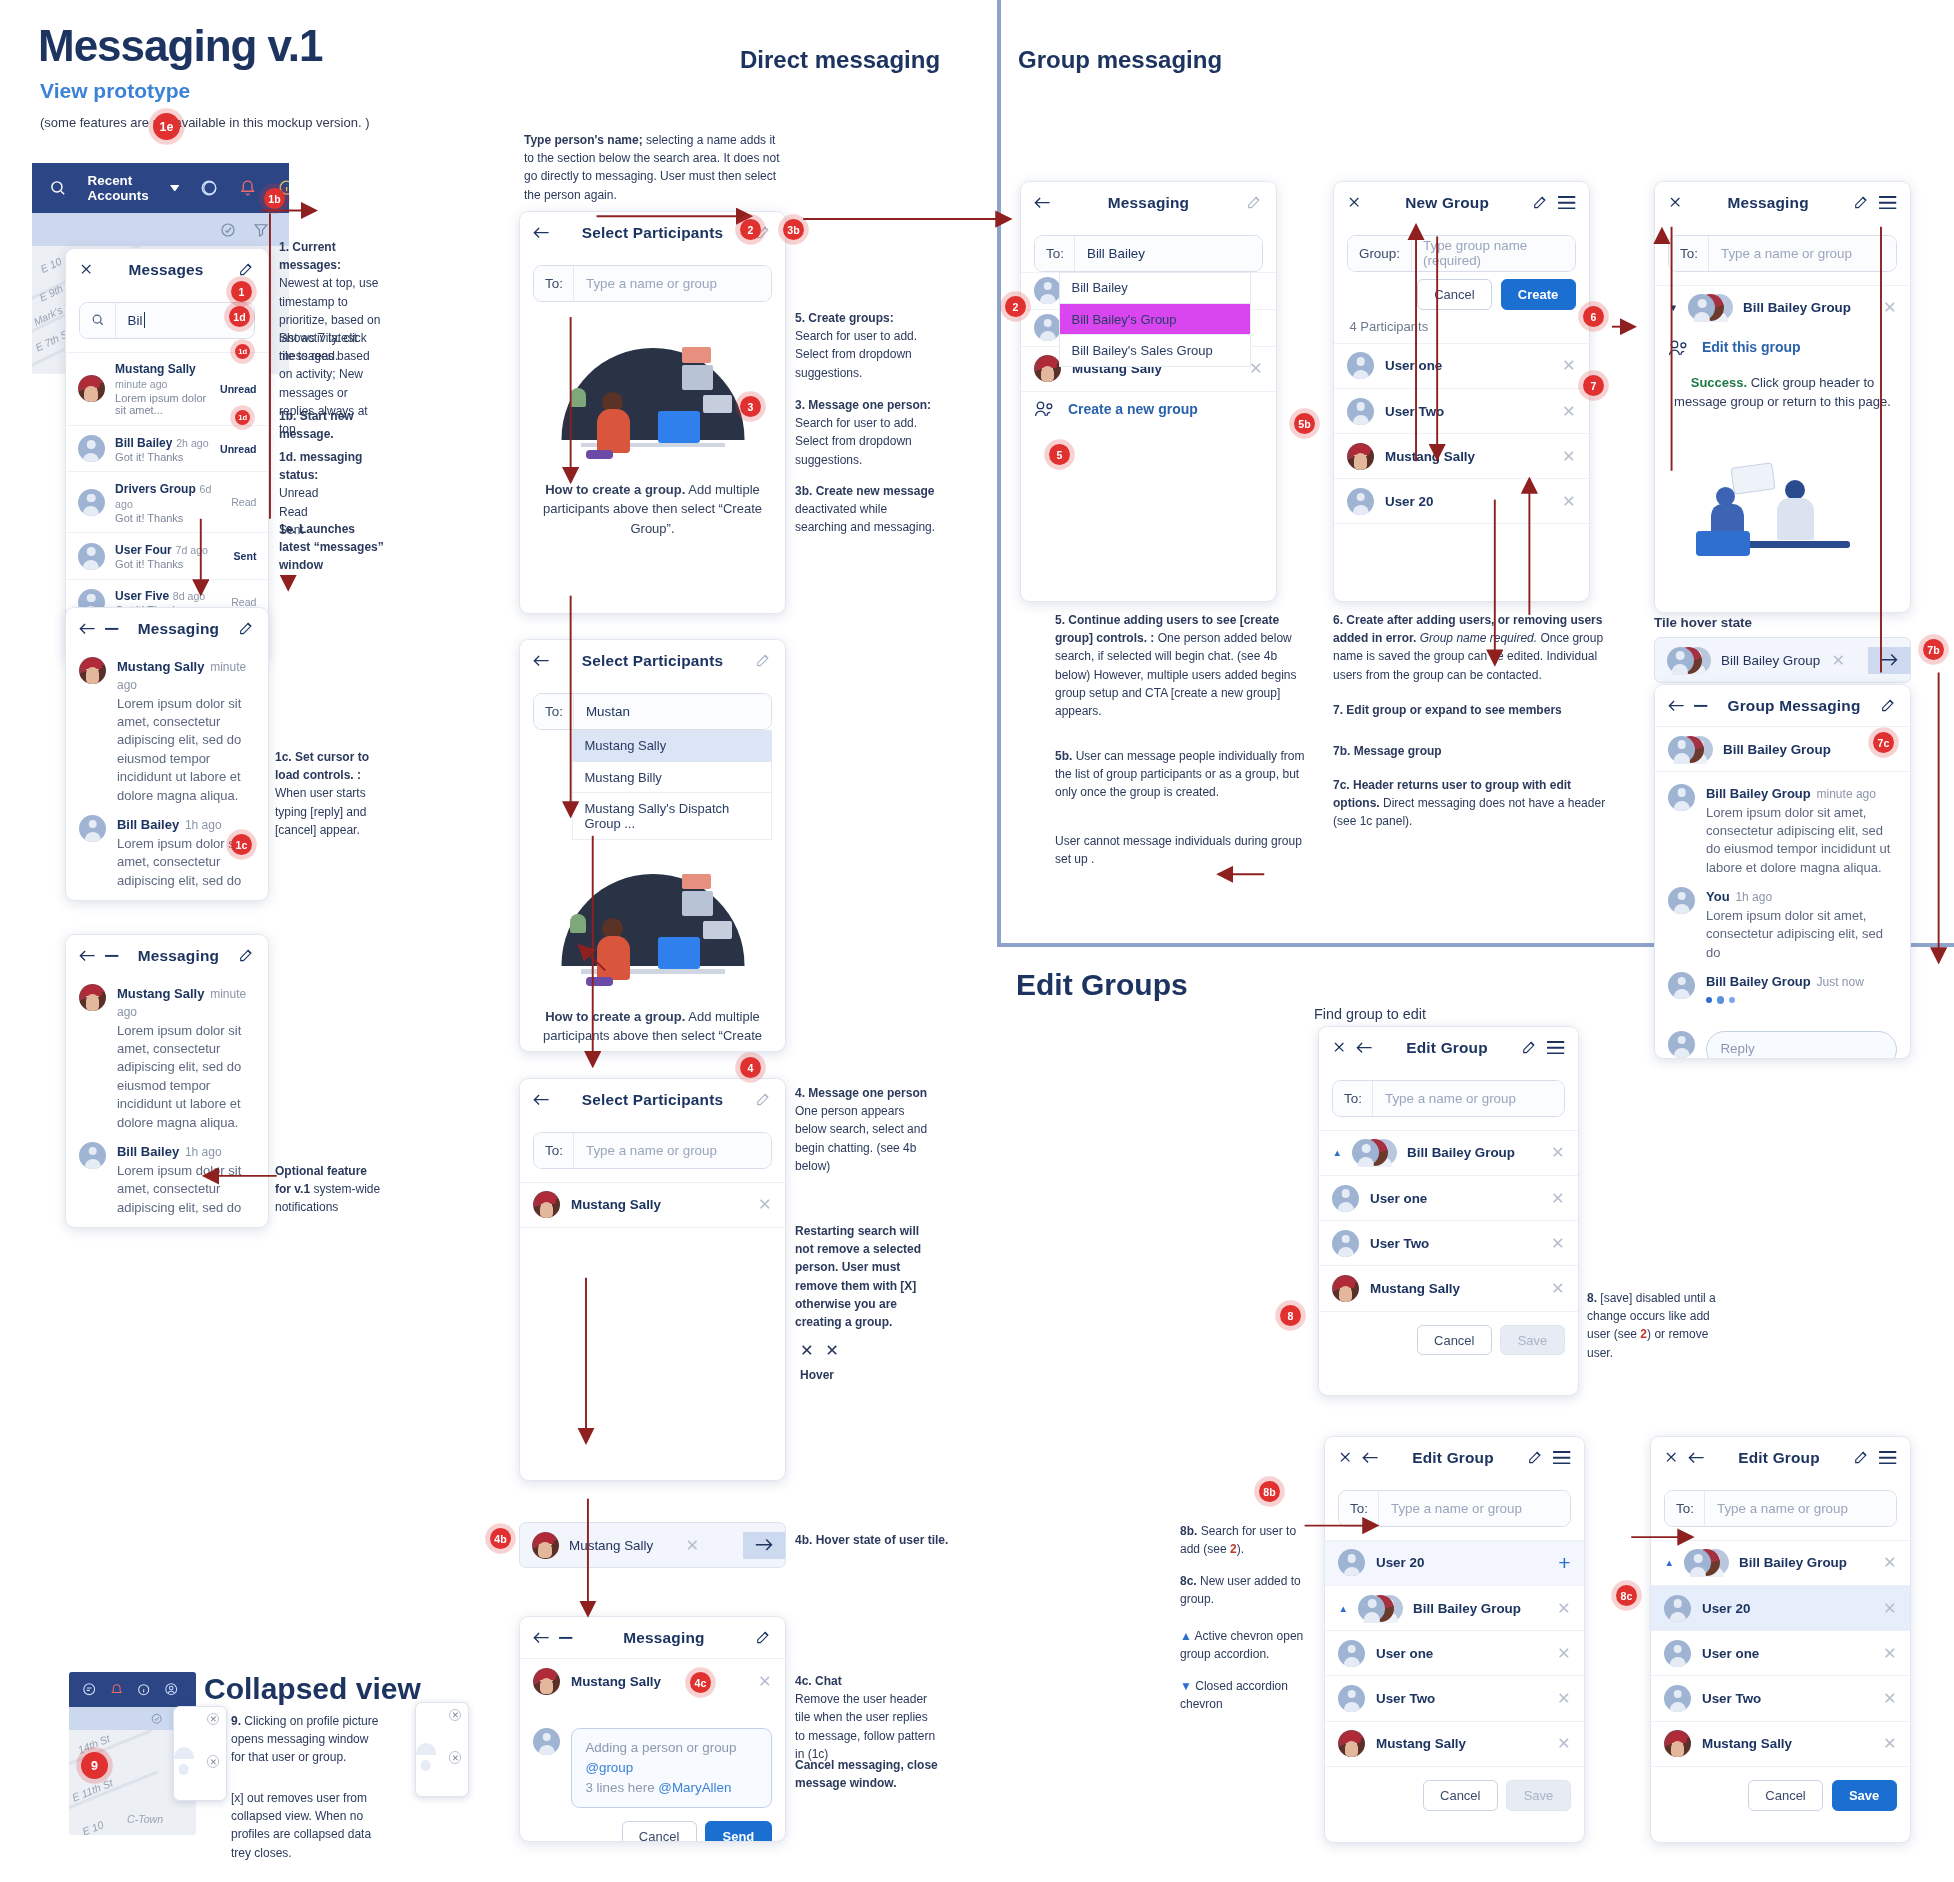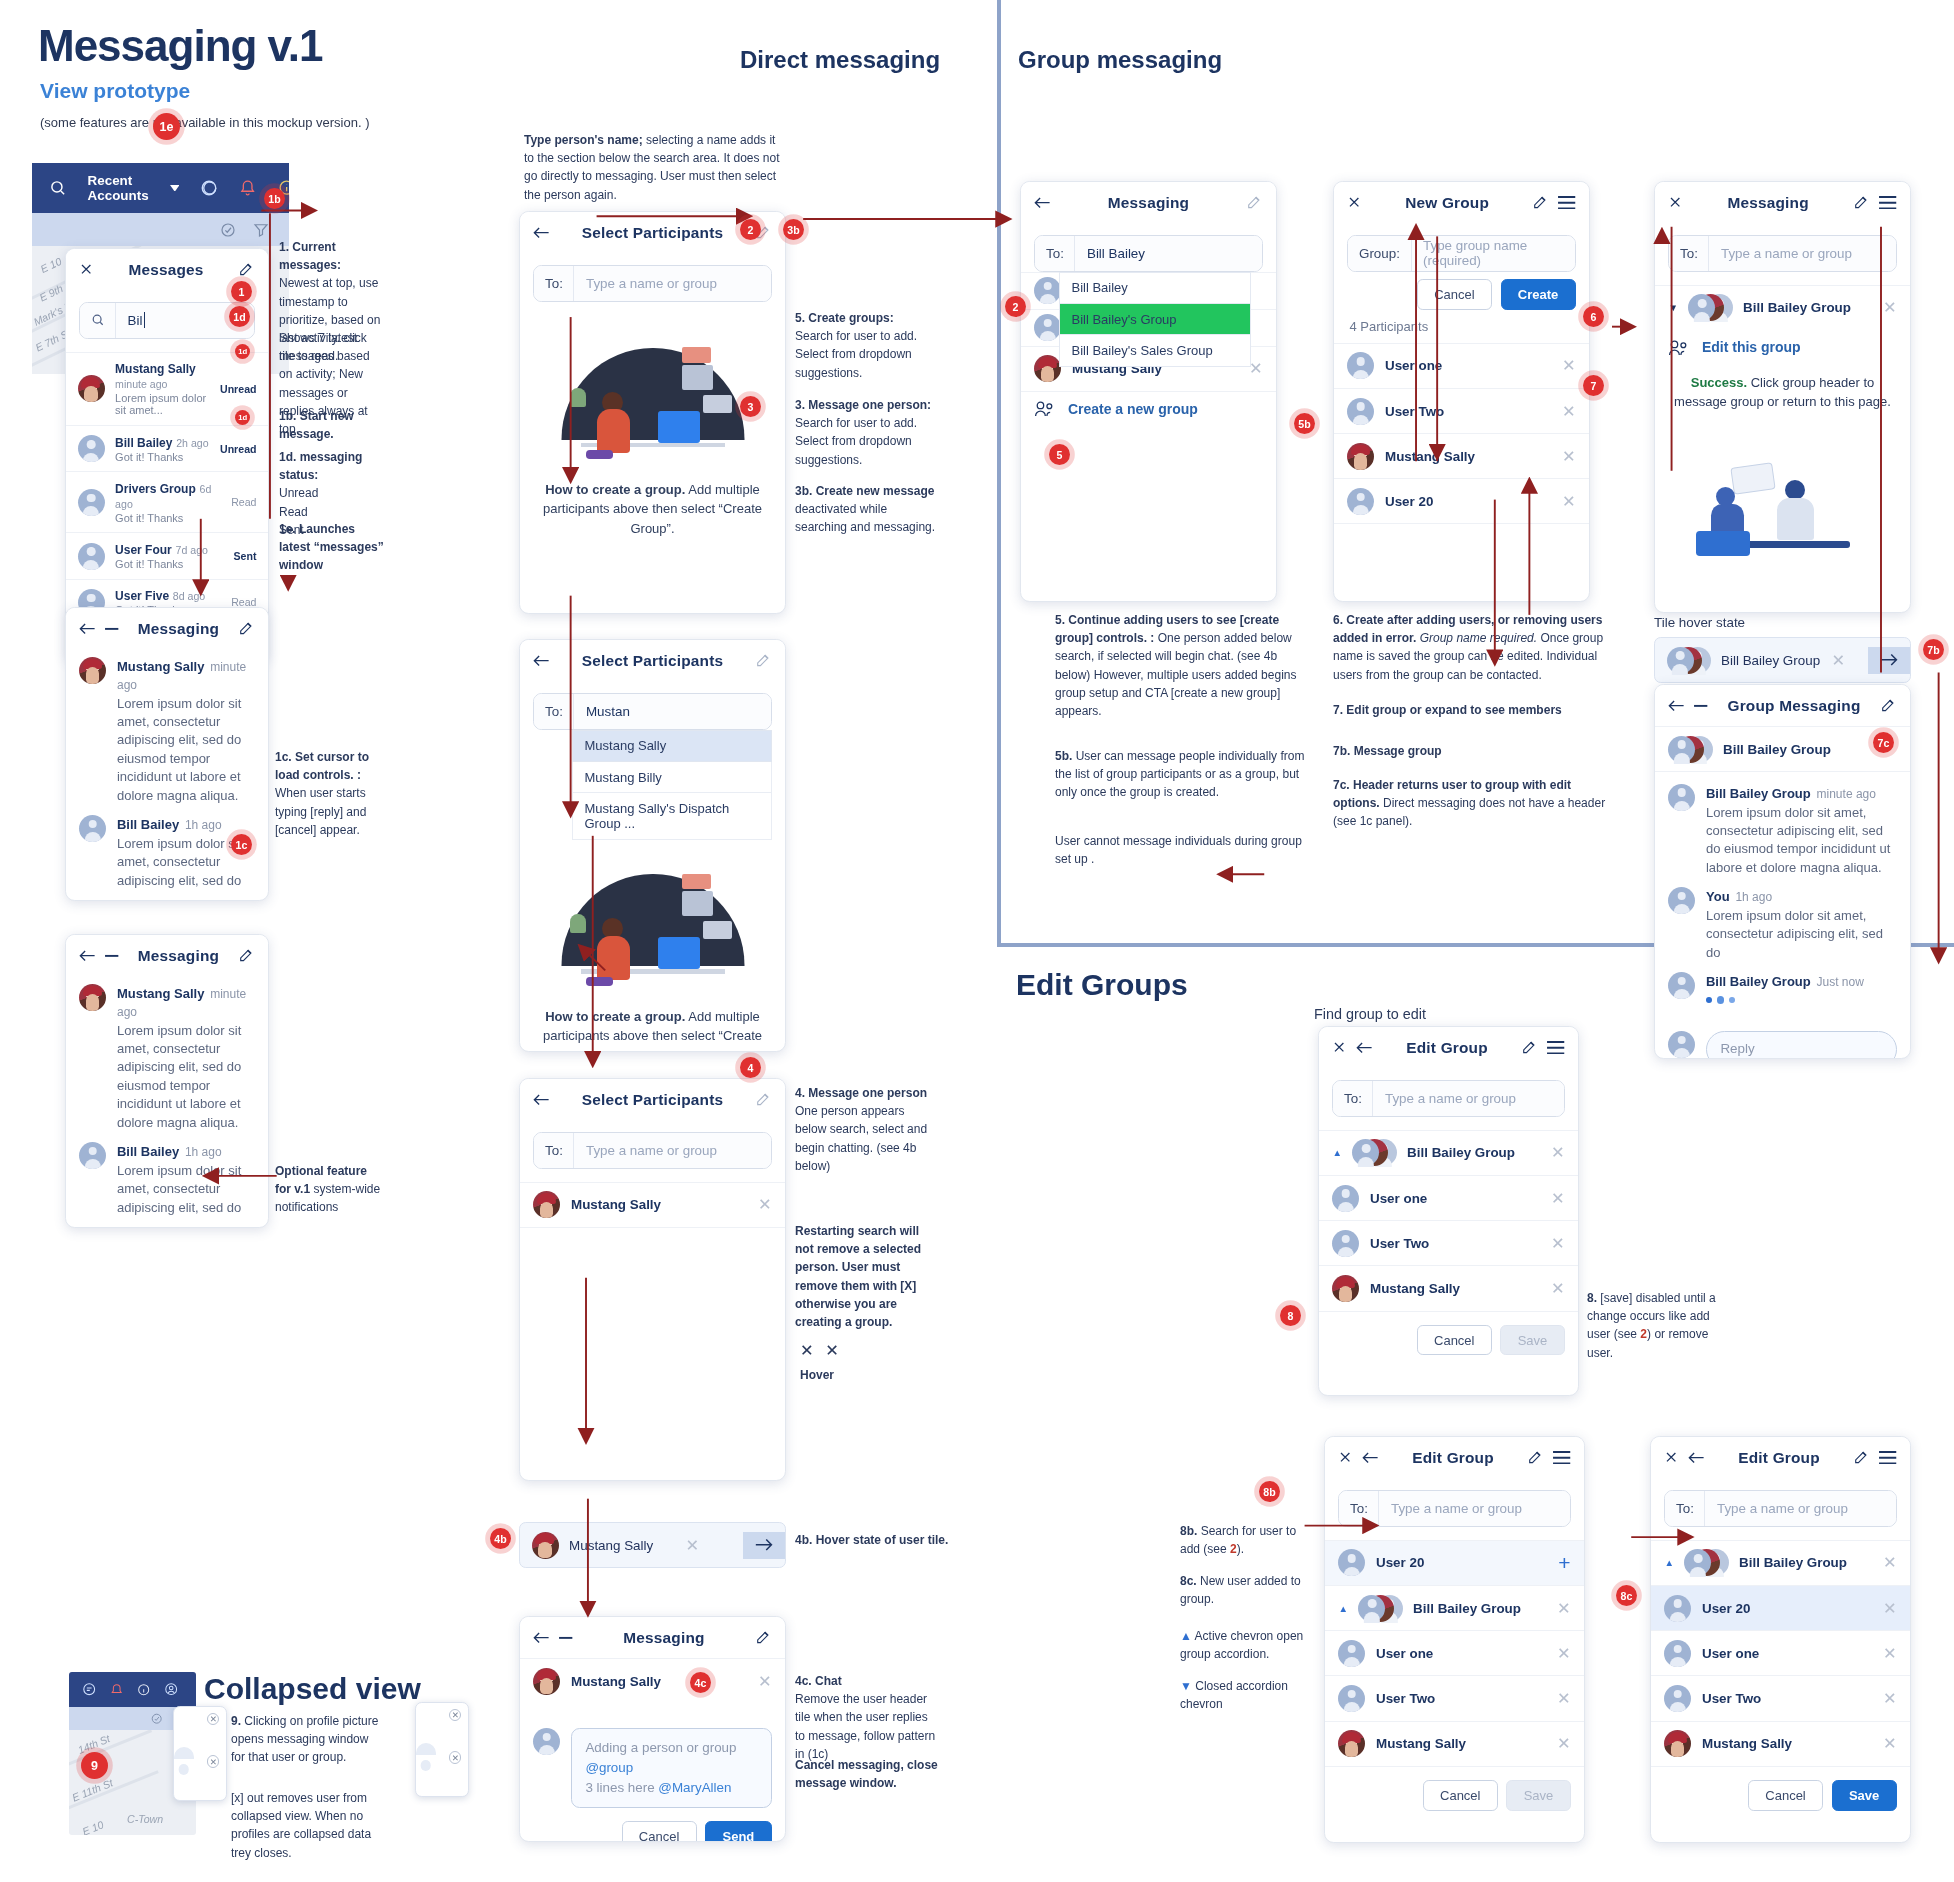--- a/index.html
+++ b/index.html
@@ -717,21 +717,21 @@
   </div>
   <div style="position:relative;">
     <div class="row" style="padding:8.6px 13.4px; height:37px;">
         <span class="avatar"></span>
       </div>
     <div class="row" style="padding:8.6px 13.4px; height:37px;">
         <span class="avatar"></span>
       </div>
     <div class="abs" style="left:38px; top:0; width:192px; z-index:9;">
       <div style="background:#fff; border:1px solid #e4e9f2; padding:7.7px 11.5px; font-size:13px; color:#2a3c63;">Bill Bailey</div>
-      <div style="background:#22c55e; border:1px solid #e4e9f2; border-top:0; padding:7.7px 11.5px; font-size:13px; color:#2a3c63;">Bill Bailey's Group</div>
+      <div style="background:#d946ef; border:1px solid #e4e9f2; border-top:0; padding:7.7px 11.5px; font-size:13px; color:#2a3c63;">Bill Bailey's Group</div>
       <div style="background:#fff; border:1px solid #e4e9f2; border-top:0; padding:7.7px 11.5px; font-size:13px; color:#2a3c63;">Bill Bailey's Sales Group</div>
     </div>
   </div>
   <div class="row">
     <span class="avatar sally">
         <i></i>
         <u></u>
       </span>
     <span class="nm">Mustang Sally</span>
     <span class="x">✕</span>
@@ -863,21 +863,21 @@
     <div class="card"></div>
       <div class="pAh"></div>
       <div class="pA"></div>
       <div class="pBh"></div>
       <div class="pB"></div>
       <div class="tbl"></div>
       <div class="blue"></div>
   </div>
 </div>
 
-<div class="abs note" style="left:1654px; top:613px; font-weight:400; font-size:13.4px;">Tile hover state</div>
+<div class="abs note" style="left:1654px; top:613px; font-weight:700; font-size:13.4px;">Tile hover state</div>
 <div class="abs" style="left:1654px; top:637px; width:257px;">
   <div class="hoverTile">
     <span class="grp-avatar">
         <span class="a3"></span>
         <span class="a2"></span>
         <span class="a1"></span>
       </span>
     <span class="nm">Bill Bailey Group</span>
     <span style="color:#b8c0cf; font-size:16.3px; margin-left:auto; margin-right:11.5px;">✕</span>
     <span class="go">

